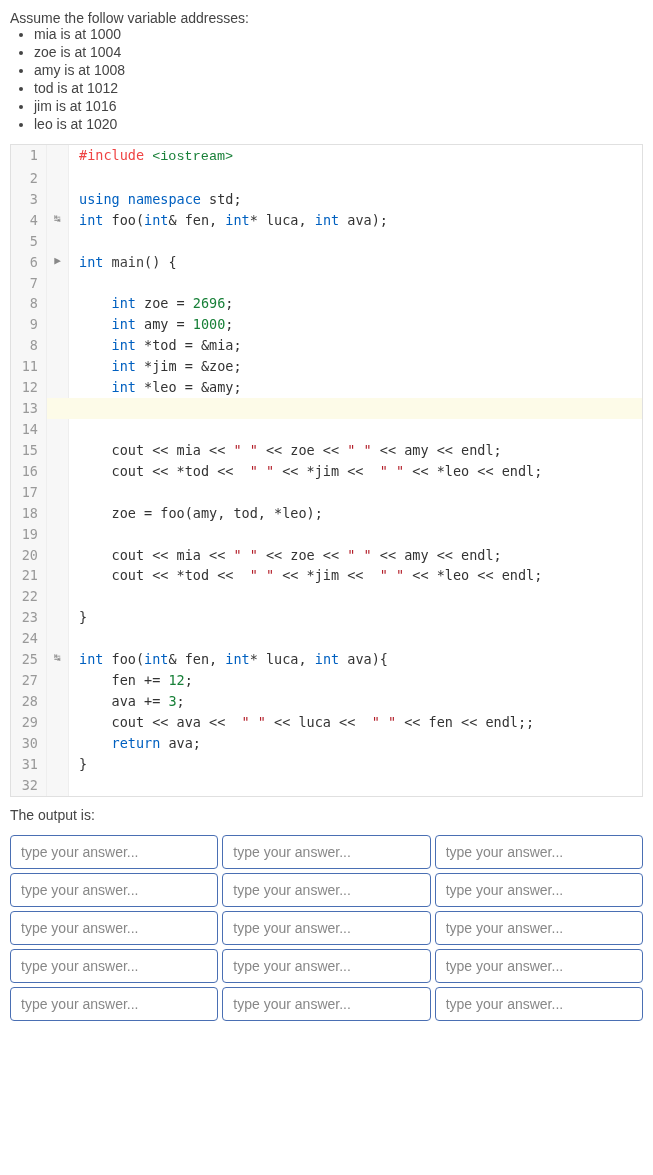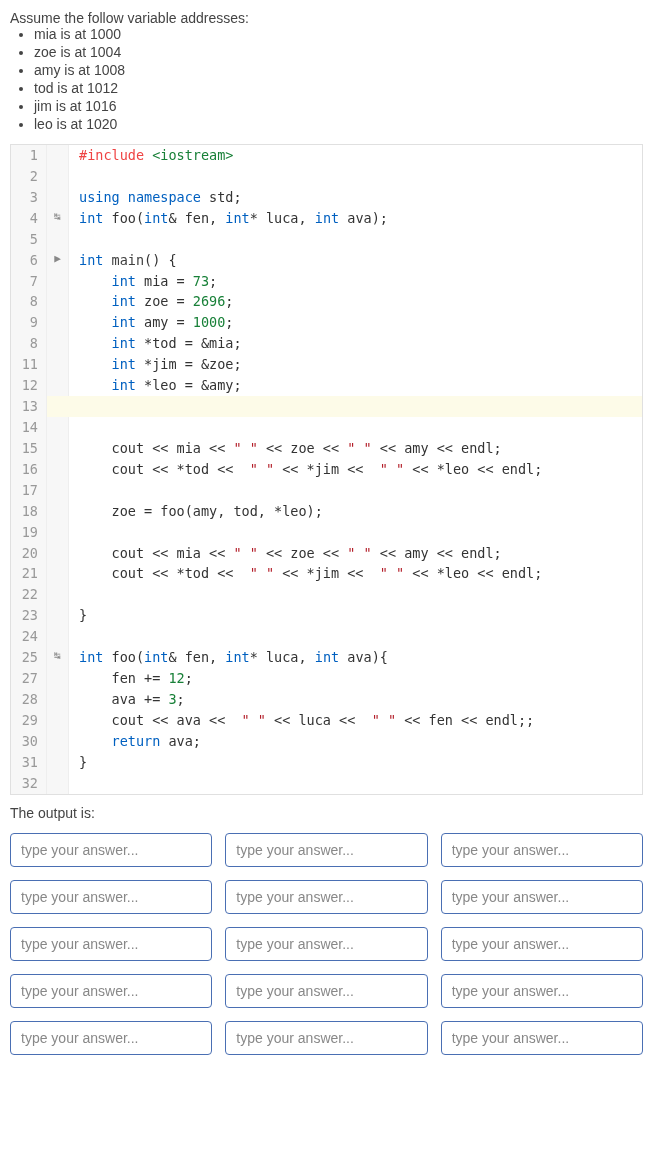--- a/index.html
+++ b/index.html
@@ -42,23 +42,23 @@
       user-select: none;
       font-size: 11px;
     }
     .code-cell { padding-left: 10px; white-space: pre; color: #333; }
     .tok-pp { color: #ef4444; }
     .tok-kw { color: #0060c0; }
     .tok-type { color: #0060c0; }
     .tok-fn { color: #404040; }
     .tok-num { color: #188038; }
     .tok-str { color: #b31d28; }
-    .tok-inc { color: #188038; }
+    .tok-inc { color: #188038; font-family: Liberation Mono, monospace; }
     .output-label { margin-top: 10px; margin-bottom: 12px; color: #444; }
-    .answers { display: grid; grid-template-columns: 1fr 1fr 1fr; gap: 13px; }
+    .answers { display: grid; grid-template-columns: 1fr 1fr 1fr; gap: 4px; }
     .ans-input {
       width: 100%;
       border: 1.5px solid #4a6fb3;
       border-radius: 4px;
       padding: 8px 10px;
       font-size: 14px;
       color: #666;
       font-family: inherit;
     }
     .ans-input::placeholder { color: #888; }
@@ -103,21 +103,20 @@
       <div class="code-cell"></div>
     </div>
     <div class="code-row">
       <div class="gutter">6</div>
       <div class="marker">▶</div>
       <div class="code-cell"><span class="tok-type">int</span> <span class="tok-fn">main</span>() {</div>
     </div>
     <div class="code-row">
       <div class="gutter">7</div>
       <div class="marker"></div>
-      <div class="code-cell">    <span class="tok-type">int</span> mia = <span class="tok-num">73</span>;</div>
     </div>
     <div class="code-row">
       <div class="gutter">8</div>
       <div class="marker"></div>
       <div class="code-cell">    <span class="tok-type">int</span> zoe = <span class="tok-num">2696</span>;</div>
     </div>
     <div class="code-row">
       <div class="gutter">9</div>
       <div class="marker"></div>
       <div class="code-cell">    <span class="tok-type">int</span> amy = <span class="tok-num">1000</span>;</div>

